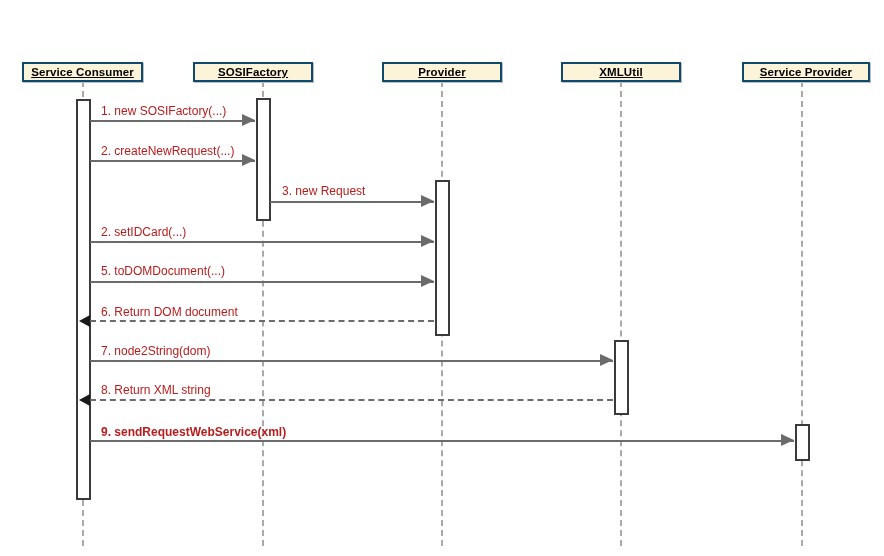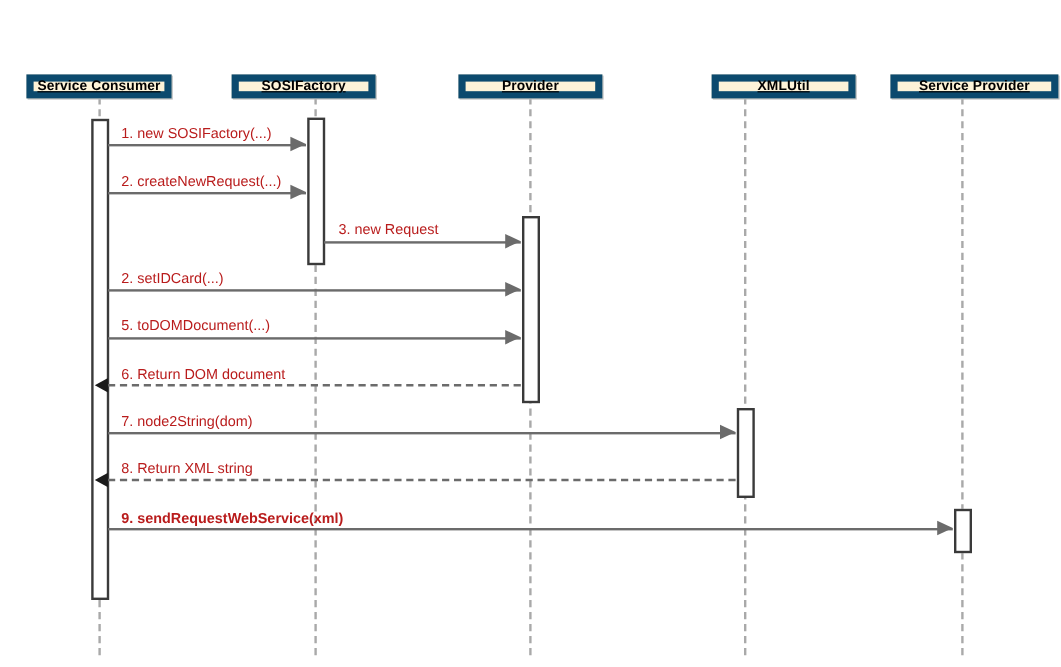--- a/index.html
+++ b/index.html
@@ -22,21 +22,21 @@
     position: absolute;
     width: 0;
     border-left: 2px dashed #a9a9a9;
   }
   
   .participant {
     position: absolute;
     box-sizing: border-box;
     height: 20px;
     background: #fdf3d8;
-    border: 6px solid #0c4a6e;
+    border: 2px solid #0c4a6e;
     box-shadow: 1px 1px 0 #bfbfbf;
     display: flex;
     align-items: center;
     justify-content: center;
   }
   .participant span {
     font-size: 11.5px;
     font-weight: bold;
     color: #000000;
     text-decoration: underline;
@@ -99,24 +99,24 @@
   <div id="participants-layer">
       <div class="participant" style="left: 22px; top: 62px; width: 121px;">
         <span>Service Consumer</span>
       </div>
       <div class="participant" style="left: 193px; top: 62px; width: 120px;">
         <span>SOSIFactory</span>
       </div>
       <div class="participant" style="left: 382px; top: 62px; width: 120px;">
         <span>Provider</span>
       </div>
-      <div class="participant" style="left: 561px; top: 62px; width: 120px; margin-left: 32px;">
+      <div class="participant" style="left: 561px; top: 62px; width: 120px;">
         <span>XMLUtil</span>
       </div>
-      <div class="participant" style="left: 742px; top: 62px; width: 140px;">
+      <div class="participant" style="left: 742px; top: 62px; width: 128px;">
         <span>Service Provider</span>
       </div>
     </div>
   <div id="activations-layer">
       <div class="activation" style="left: 76px; top: 99px; height: 401px;"></div>
       <div class="activation" style="left: 256px; top: 98px; height: 123px;"></div>
       <div class="activation" style="left: 435px; top: 180px; height: 156px;"></div>
       <div class="activation" style="left: 614px; top: 340px; height: 75px;"></div>
       <div class="activation" style="left: 795px; top: 424px; height: 37px;"></div>
     </div>

